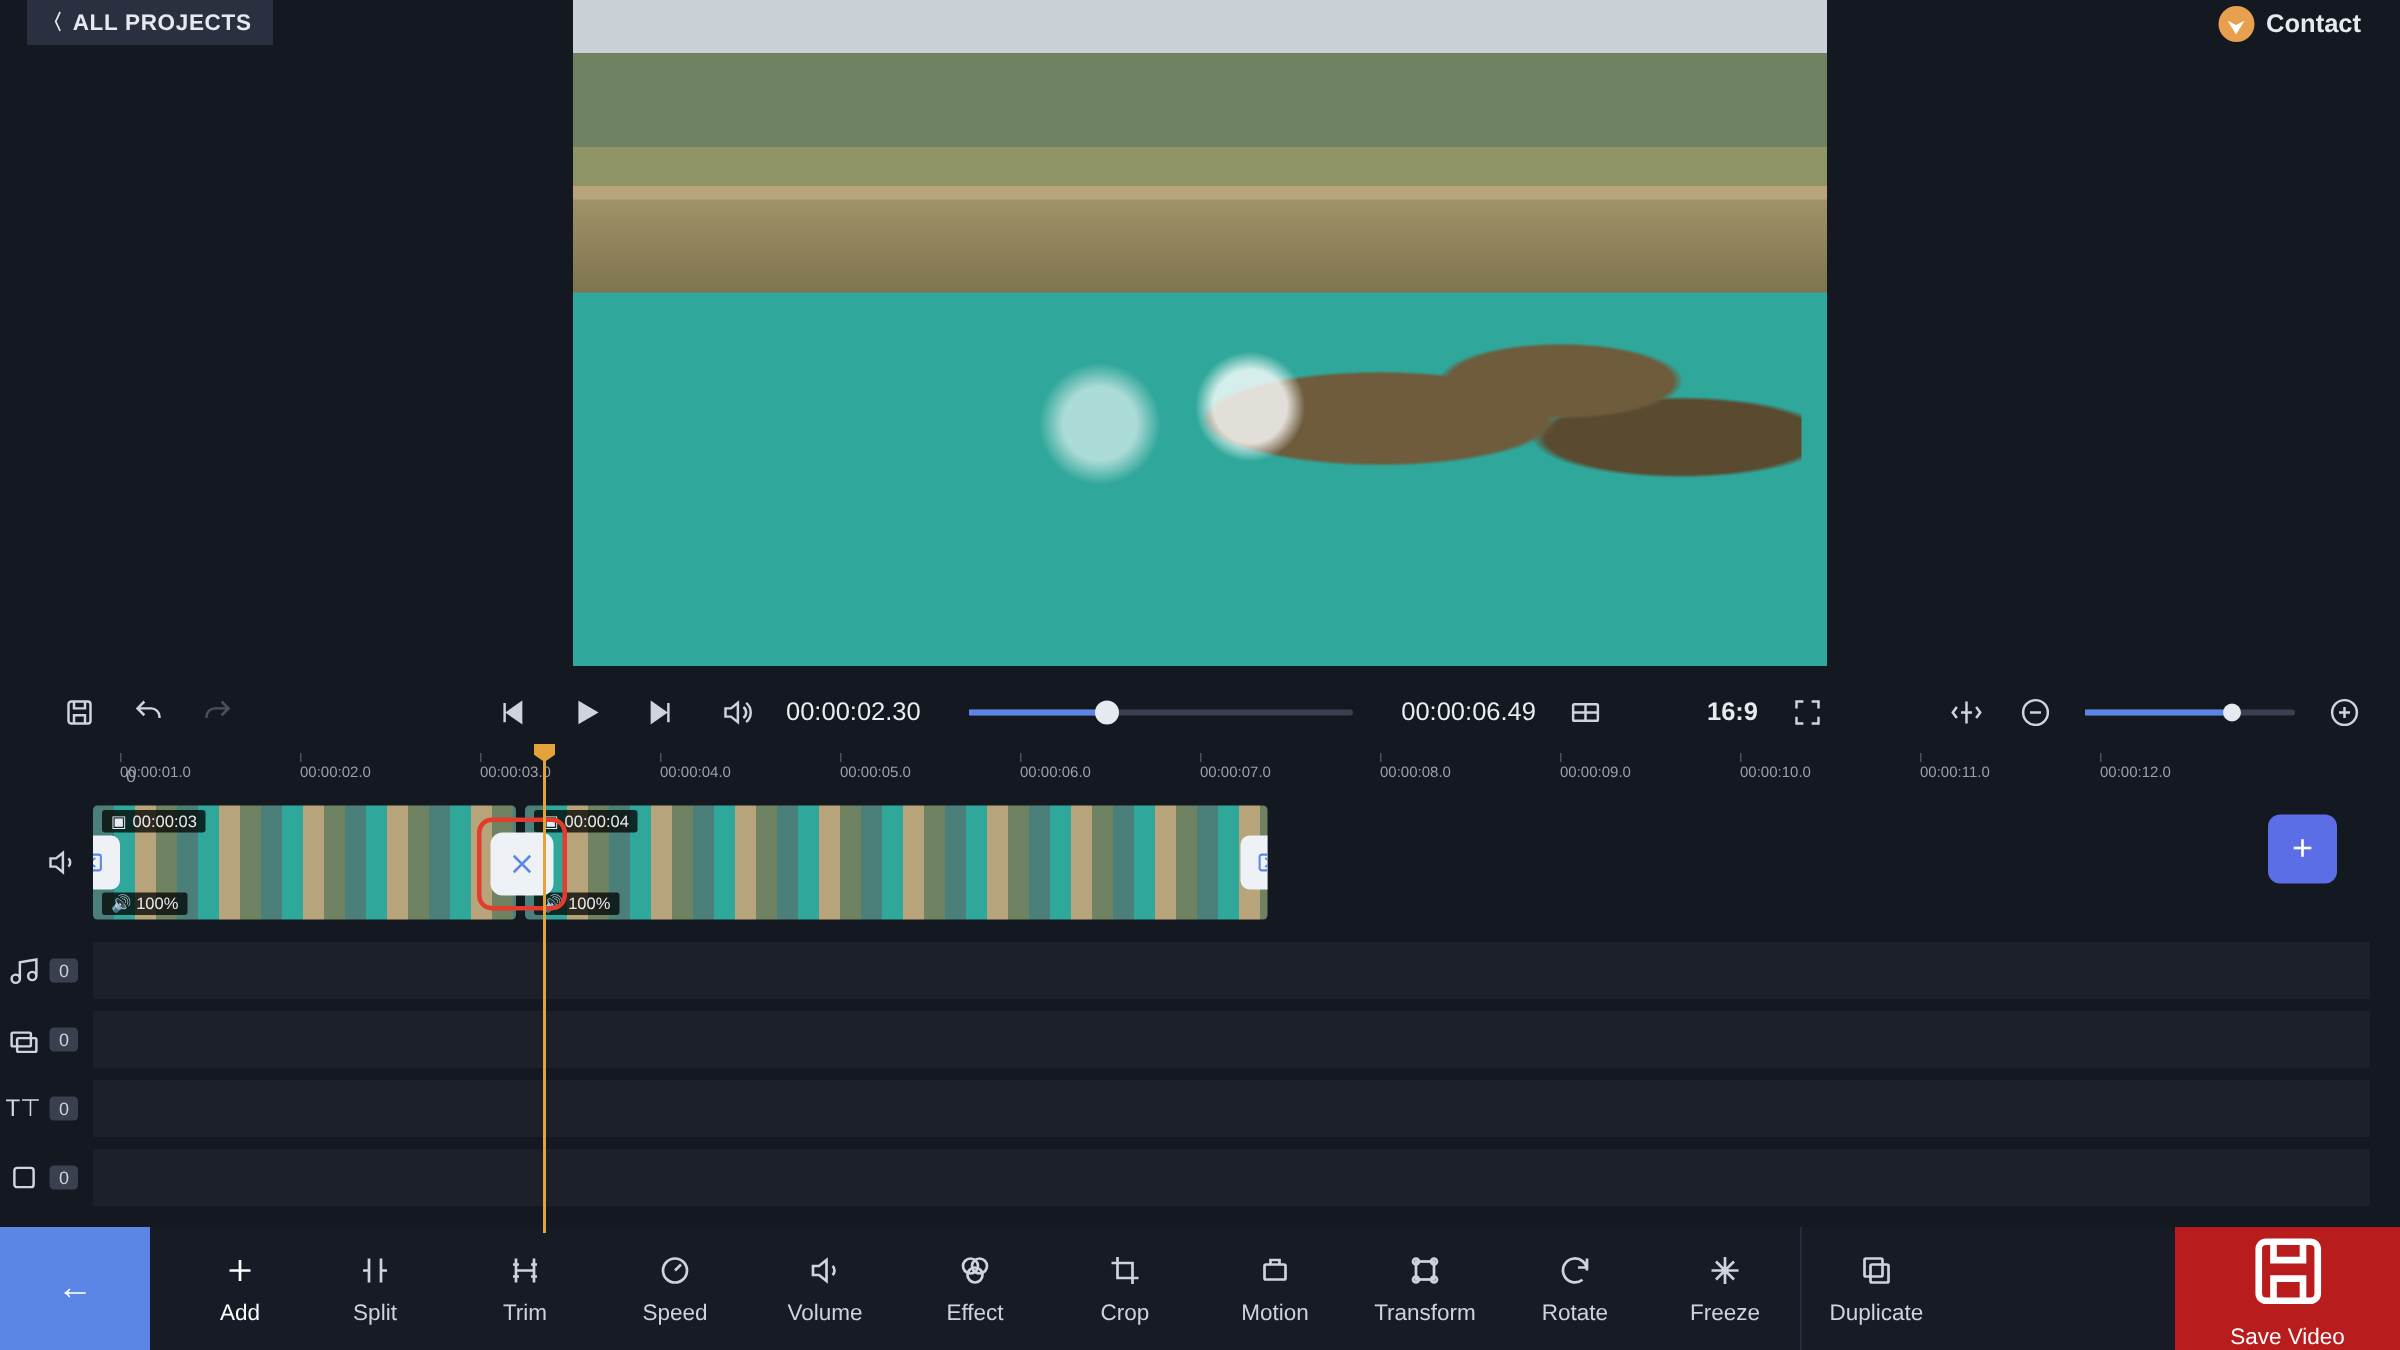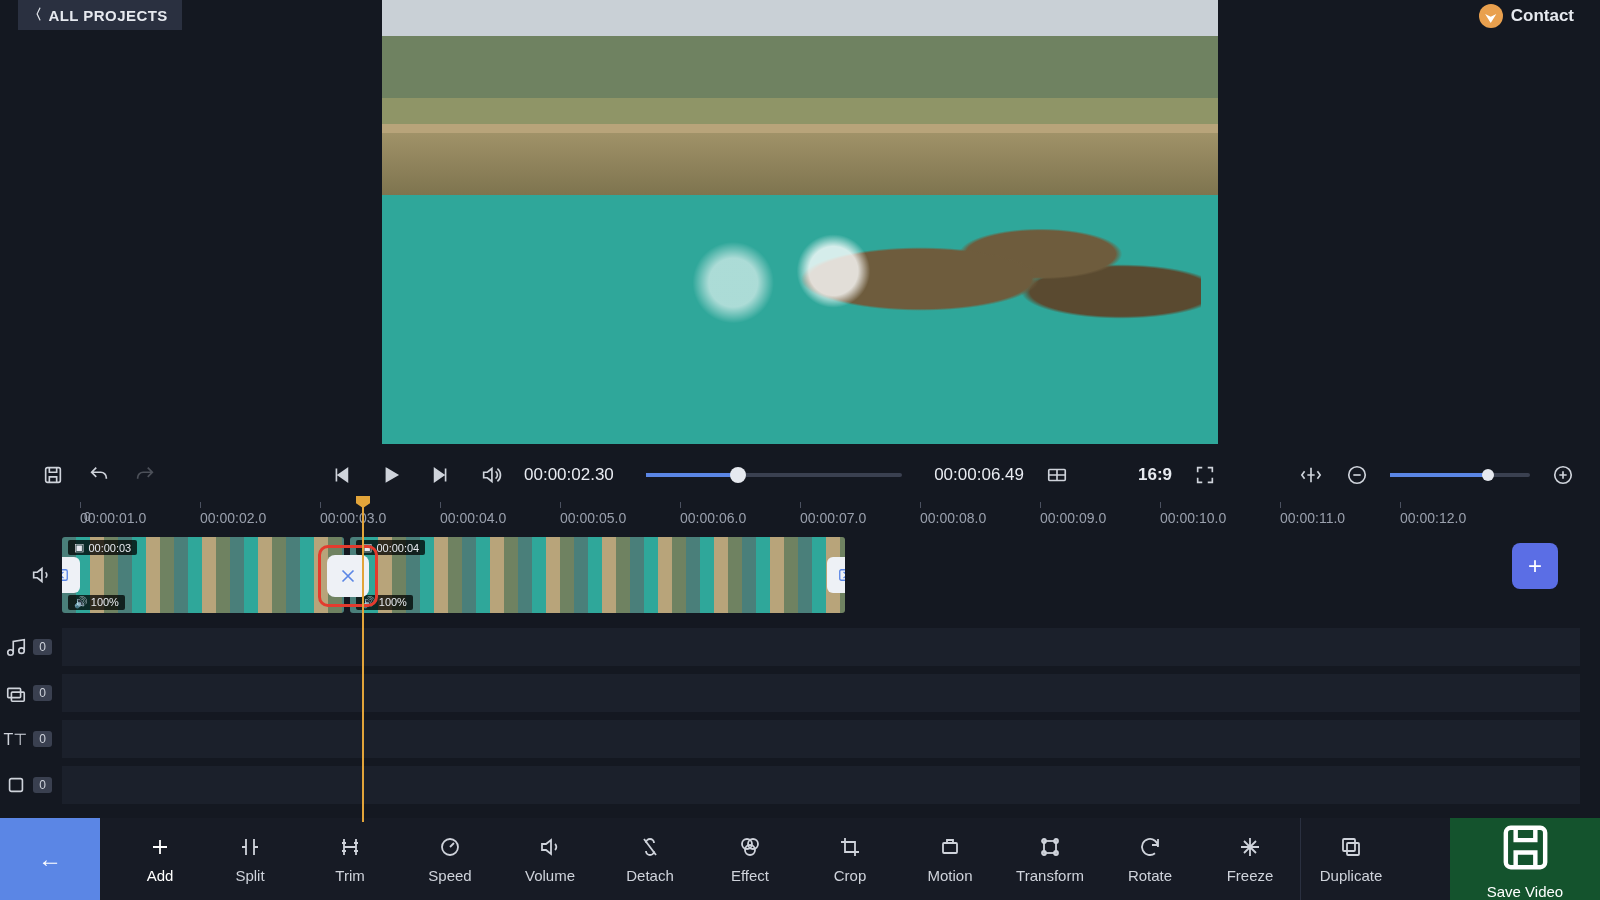--- a/index.html
+++ b/index.html
@@ -59,21 +59,21 @@
 .time-cur, .time-total { font-size: 17px; font-variant-numeric: tabular-nums; color:#e9ecf2;}
 .progress { flex:1; height:4px; background:#3a4050; position:relative; border-radius:2px; margin:0 12px;}
 .progress .fill { position:absolute; left:0; top:0; bottom:0; width:36%; background:#5b86e5;}
 .progress .knob { position:absolute; left:36%; top:50%; transform:translate(-50%,-50%); width:16px; height:16px; border-radius:50%; background:#e6e9ef;}
 .aspect-pill { font-size:17px; font-weight:700;margin-left:48px; }
 .zoom-slider { width:140px; height:4px; background:#3a4050; position:relative; border-radius:2px;}
 .zoom-slider .fill { position:absolute; left:0; top:0; bottom:0; width:70%; background:#5b86e5;}
 .zoom-slider .knob { position:absolute; left:70%; top:50%; transform:translate(-50%,-50%); width:12px; height:12px; border-radius:50%; background:#e6e9ef;}
 
 
-.ruler { position:absolute; top:502px; left:80px; right:0; height:30px; display:flex; font-size:14px; color:#9aa0ad;}
+.ruler { position:absolute; top:502px; left:80px; right:0; height:30px; display:flex; font-size:10px; color:#9aa0ad;}
 .ruler .tick { width:120px; position:relative;}
 .ruler .tick .lbl { position:absolute; top:8px; left:0;}
 .ruler .tick::before { content:""; position:absolute; left:0; top:0; width:1px; height:6px; background:#4b5160;}
 .ruler-start { position:absolute; top:510px; left:84px; font-size:12px; color:#9aa0ad;}
 
 
 .tracks { position:absolute; top:536px; left:0; right:0;}
 .track-row { display:flex; align-items:center; height:46px;}
 .track-icon { width:62px; display:flex; align-items:center; justify-content:flex-end; padding-right:10px; font-size:14px; color:#cfd3db; gap:6px;}
 .track-count { font-size:12px; background:#3a4050; padding:1px 6px; border-radius:3px; color:#cfd3db;}
@@ -100,21 +100,21 @@
 .playhead { position:absolute; left:362px; top:500px; width:2px; height:322px; background:#e2a43a; z-index:4;}
 .playhead::before { content:""; position:absolute; top:-4px; left:-6px; width:14px; height:12px; background:#e2a43a; clip-path:polygon(0 0,100% 0,100% 60%,50% 100%,0 60%);}
 
 
 .bottombar { position:absolute; left:0; right:0; bottom:0; height:82px; display:flex; background:#171b25;}
 .back-btn { width:100px; background:#5b86e5; display:flex; align-items:center; justify-content:center; color:#fff; font-size:24px;}
 .tool-btn { width:100px; display:flex; flex-direction:column; align-items:center; justify-content:center; gap:8px; color:#cfd3db; font-size:15px; cursor:pointer;}
 .tool-btn.first { color:#fff;padding-left:20px;}
 .tool-btn .ico { width:24px; height:24px;}
 .divider { width:1px; background:#2a3040;}
-.save-btn { width:150px; background:#14532d; display:flex; flex-direction:column; align-items:center; justify-content:center; gap:6px; color:#fff; font-size:15px; margin-left:auto;}
+.save-btn { width:150px; background:#b91c1c; display:flex; flex-direction:column; align-items:center; justify-content:center; gap:6px; color:#fff; font-size:15px; margin-left:auto;}
 svg { stroke:#cfd3db; stroke-width:1.8; fill:none;}
 .ctrl-btn svg, .track-icon svg { width:22px; height:22px;}
 </style>
 </head>
 <body>
 
 <div class="topbar">
   <div class="all-projects">
     <span class="chev">〈</span>
     <span>ALL PROJECTS</span>
@@ -374,26 +374,20 @@
       <span>Speed</span>
     </div>
   <div class="tool-btn">
       <svg class="ico" viewBox="0 0 24 24">
         <path d="M4 9v6h4l5 4V5L8 9H4zM17 9a4 4 0 010 6"></path>
       </svg>
       <span>Volume</span>
     </div>
   <div class="tool-btn">
       <svg class="ico" viewBox="0 0 24 24">
-        <path d="M8 8a4 4 0 018 0M8 16a4 4 0 008 0M6 4l12 16"></path>
-      </svg>
-      <span>Detach</span>
-    </div>
-  <div class="tool-btn">
-      <svg class="ico" viewBox="0 0 24 24">
         <circle cx="9" cy="9" r="5"></circle>
         <circle cx="15" cy="9" r="5"></circle>
         <circle cx="12" cy="15" r="5"></circle>
       </svg>
       <span>Effect</span>
     </div>
   <div class="tool-btn">
       <svg class="ico" viewBox="0 0 24 24">
         <path d="M7 3v14h14M3 7h14v14"></path>
       </svg>

